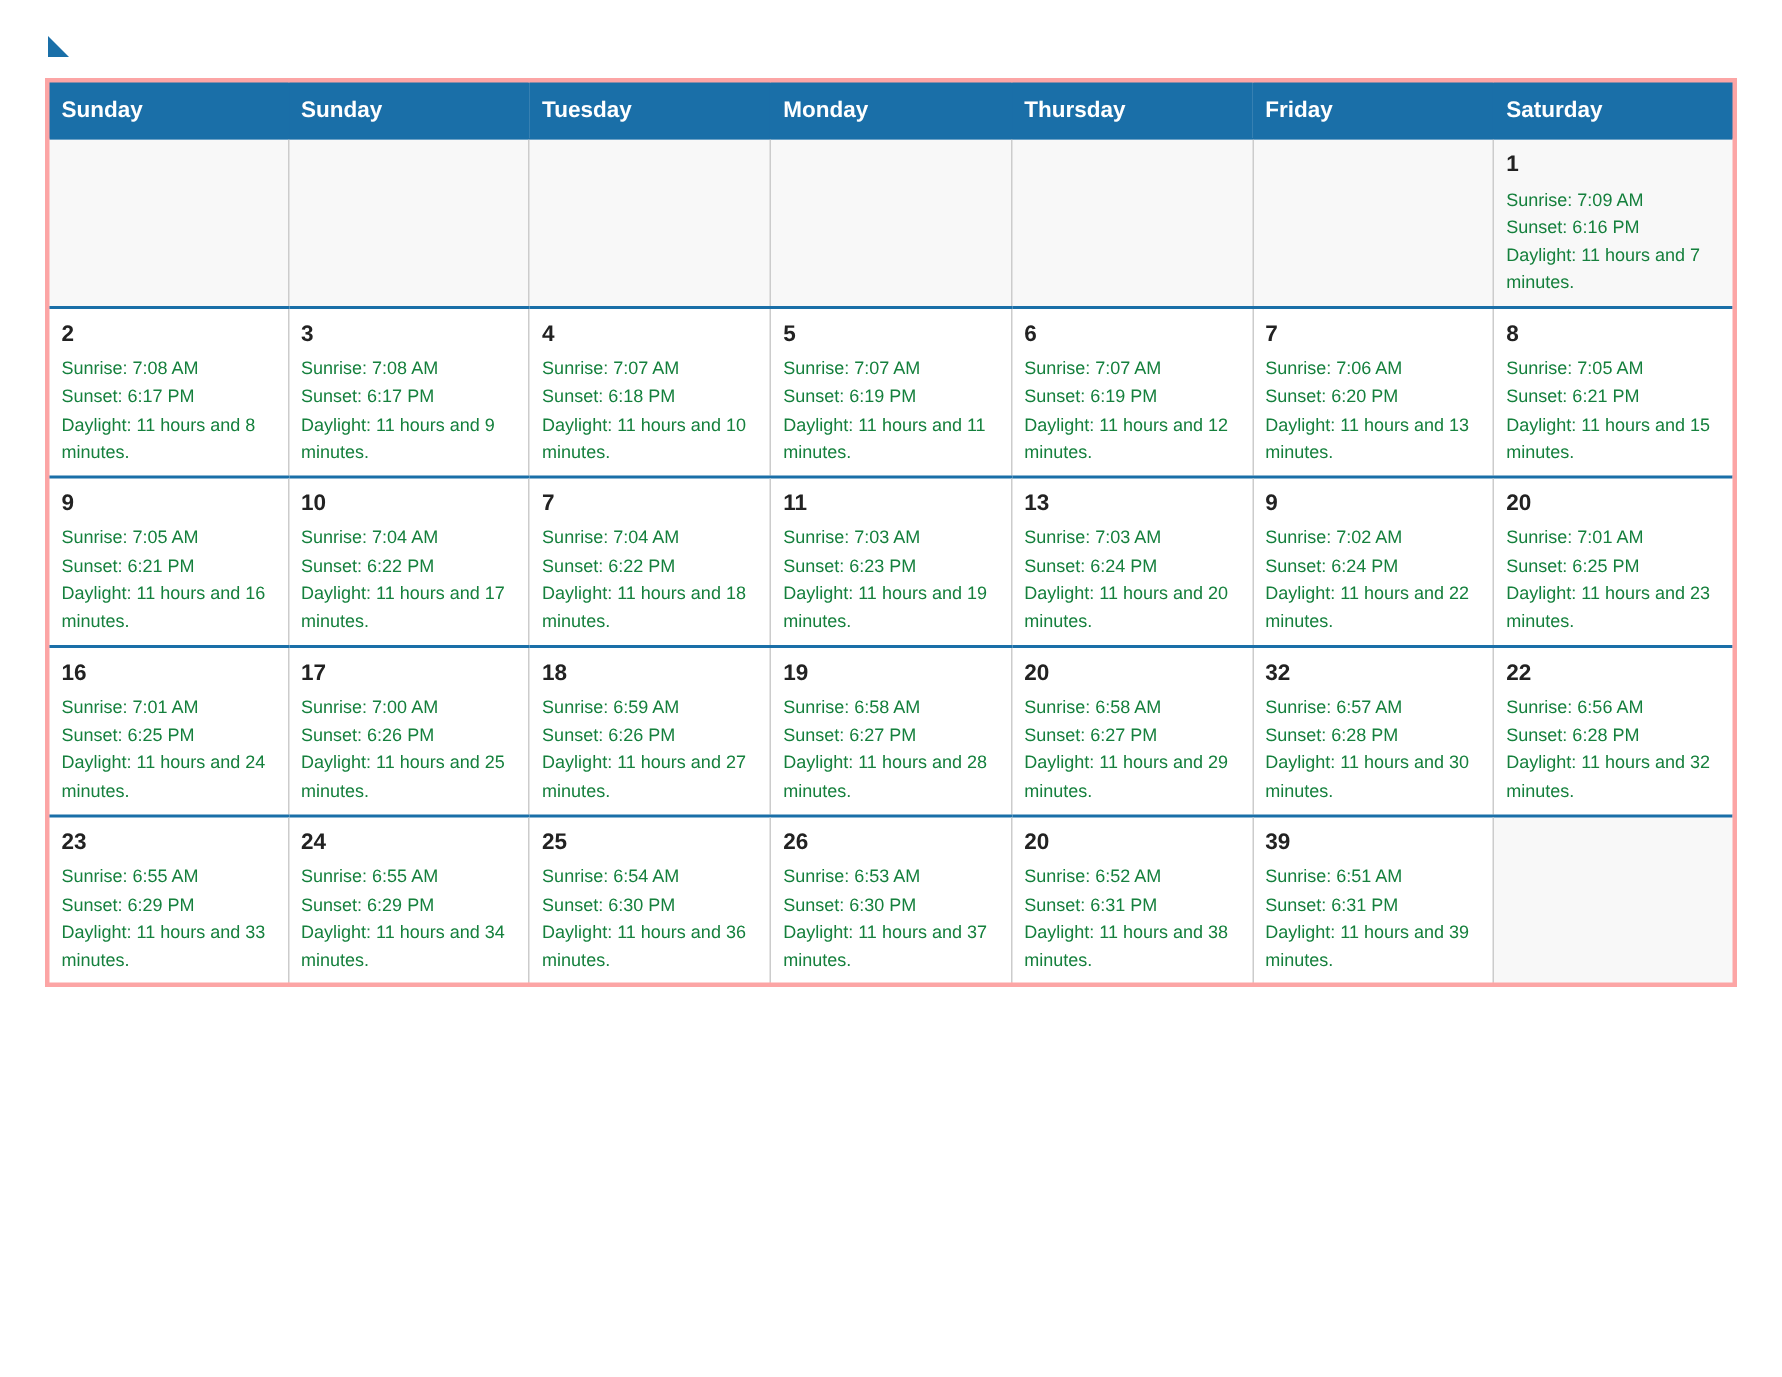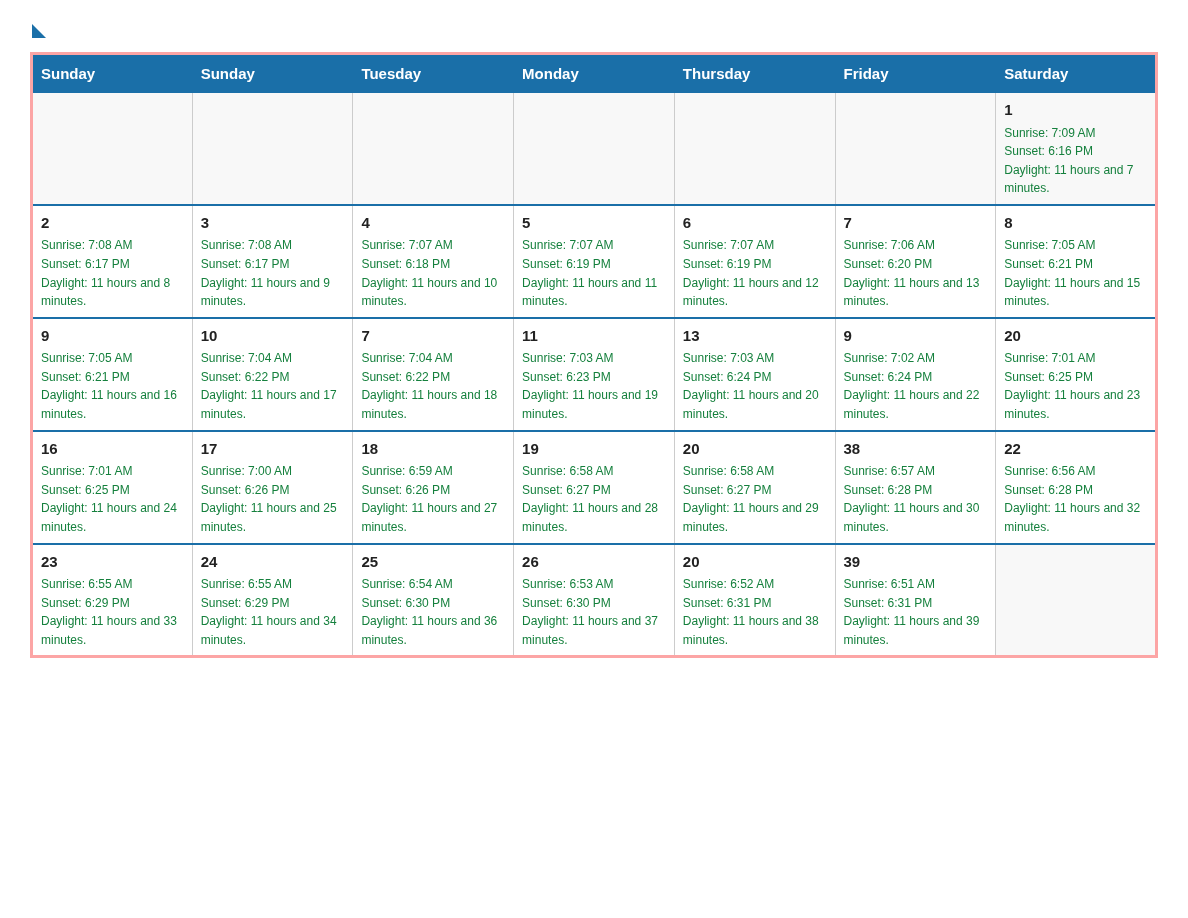--- a/index.html
+++ b/index.html
@@ -225,21 +225,21 @@
         </td>
         <td>
           <span class="day-num">19</span>
           <div class="day-info">Sunrise: 6:58 AM<br>Sunset: 6:27 PM<br>Daylight: 11 hours and 28 minutes.</div>
         </td>
         <td>
           <span class="day-num">20</span>
           <div class="day-info">Sunrise: 6:58 AM<br>Sunset: 6:27 PM<br>Daylight: 11 hours and 29 minutes.</div>
         </td>
         <td>
-          <span class="day-num">38</span>
+          <span class="day-num">32</span>
           <div class="day-info">Sunrise: 6:57 AM<br>Sunset: 6:28 PM<br>Daylight: 11 hours and 30 minutes.</div>
         </td>
         <td>
           <span class="day-num">22</span>
           <div class="day-info">Sunrise: 6:56 AM<br>Sunset: 6:28 PM<br>Daylight: 11 hours and 32 minutes.</div>
         </td>
       </tr>
       <tr class="row-sep">
         <td>
           <span class="day-num">23</span>

